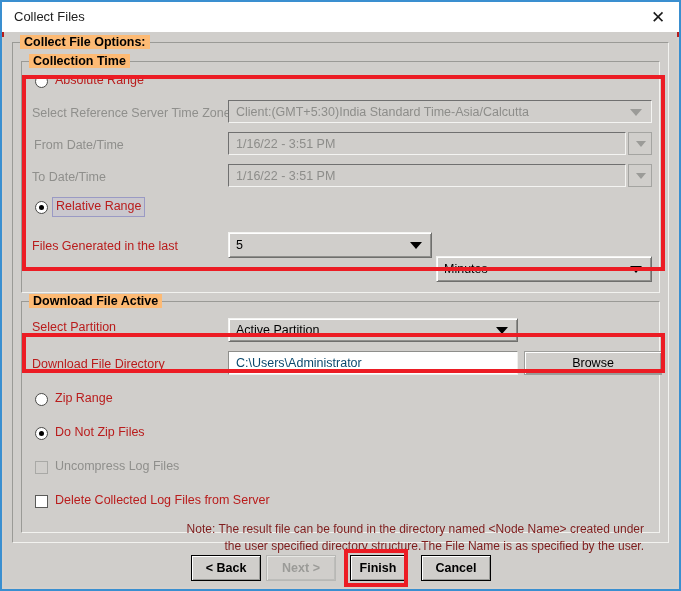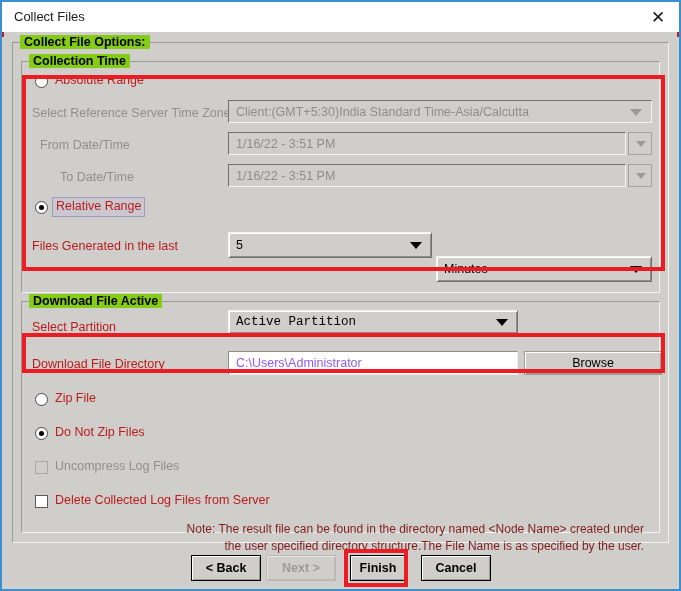--- a/index.html
+++ b/index.html
@@ -72,21 +72,21 @@
     position: absolute;
     box-sizing: border-box;
     border: 1px solid #9a9a96;
     border-right-color: #f2f2ef;
     border-bottom-color: #f2f2ef;
   }
   .group > .group-title {
     position: absolute;
     top: -8px;
     left: 7px;
-    background: #84cc16;
+    background: #fdba74;
     padding: 0 4px;
     font-weight: bold;
     font-size: 12.5px;
     color: #000;
     white-space: nowrap;
   }
 
   #grp-collect  { left: 8px;  top: 10px;  width: 657px; height: 501px; }
   #grp-time     { left: 8px;  top: 18px;  width: 639px; height: 232px; }
   #grp-download { left: 8px;  top: 258px; width: 639px; height: 232px; }
@@ -195,21 +195,21 @@
     border: 1px solid #8e8e8b;
     border-right-color: #efefec;
     border-bottom-color: #efefec;
   }
   .textfield > .tv {
     position: absolute;
     left: 7px;
     top: 50%;
     transform: translateY(-50%);
     font-size: 12.5px;
-    color: #8b5cf6;
+    color: #0c4a6e;
     white-space: nowrap;
   }
 
   
   .btn {
     position: absolute;
     box-sizing: border-box;
     background: #d0cecb;
     border: 1px solid #000000;
     text-align: center;
@@ -280,29 +280,29 @@
 
         <div class="radio" style="left:13px; top:13px;"></div>
         <div class="lbl" style="left:33px; top:11px;">Absolute Range</div>
 
         <div class="lbl disabled" style="left:10px; top:44px;">Select Reference Server Time Zone</div>
         <div class="combo disabled" style="left:206px; top:38px; width:424px; height:23px;">
           <div class="cv">Client:(GMT+5:30)India Standard Time-Asia/Calcutta</div>
           <div class="arrow disabled"></div>
         </div>
 
-        <div class="lbl disabled" style="left:18px; top:76px;">From Date/Time</div>
+        <div class="lbl disabled" style="left:12px; top:76px;">From Date/Time</div>
         <div class="combo disabled" style="left:206px; top:70px; width:398px; height:23px;">
           <div class="cv">1/16/22 - 3:51 PM</div>
         </div>
         <div class="spinbtn" style="left:606px; top:70px; width:24px; height:23px;">
           <div class="arrow disabled"></div>
         </div>
 
-        <div class="lbl disabled" style="left:10px; top:108px;margin-left:28px;">To Date/Time</div>
+        <div class="lbl disabled" style="left:10px; top:108px;">To Date/Time</div>
         <div class="combo disabled" style="left:206px; top:102px; width:398px; height:23px;">
           <div class="cv">1/16/22 - 3:51 PM</div>
         </div>
         <div class="spinbtn" style="left:606px; top:102px; width:24px; height:23px;">
           <div class="arrow disabled"></div>
         </div>
 
         <div class="radio on" style="left:13px; top:139px;"></div>
         <div class="focusbox" style="left:30px; top:135px; width:93px; height:20px;"></div>
         <div class="lbl" style="left:34px; top:137px;">Relative Range</div>
@@ -315,35 +315,35 @@
         <div class="combo raised" style="left:414px; top:170px; width:216px; height:26px;margin-top:24px;">
           <div class="cv">Minutes</div>
           <div class="arrow"></div>
         </div>
       </div>
 
       <div class="group" id="grp-download">
         <div class="group-title">Download File Active</div>
 
         <div class="lbl" style="left:10px; top:18px;">Select Partition</div>
-        <div class="combo raised" style="left:206px; top:8px; width:290px; height:24px;font-family:Liberation Mono, monospace;">
+        <div class="combo raised" style="left:206px; top:16px; width:290px; height:24px;">
           <div class="cv">Active Partition</div>
           <div class="arrow"></div>
         </div>
 
         <div class="lbl" style="left:10px; top:55px;">Download File Directory</div>
         <div class="textfield" style="left:206px; top:49px; width:290px; height:24px;">
           <div class="tv">C:\Users\Administrator</div>
         </div>
         <div class="btn plain" style="left:502px; top:49px; width:138px; height:24px;">
           <span>Browse</span>
         </div>
 
         <div class="radio" style="left:13px; top:91px;"></div>
-        <div class="lbl" style="left:33px; top:89px;">Zip File</div>
+        <div class="lbl" style="left:33px; top:89px;">Zip Range</div>
 
         <div class="radio on" style="left:13px; top:125px;"></div>
         <div class="lbl" style="left:33px; top:123px;">Do Not Zip Files</div>
 
         <div class="check disabled" style="left:13px; top:159px;"></div>
         <div class="lbl disabled" style="left:33px; top:157px;">Uncompress Log Files</div>
 
         <div class="check" style="left:13px; top:193px;"></div>
         <div class="lbl" style="left:33px; top:191px;">Delete Collected Log Files from Server</div>
 

